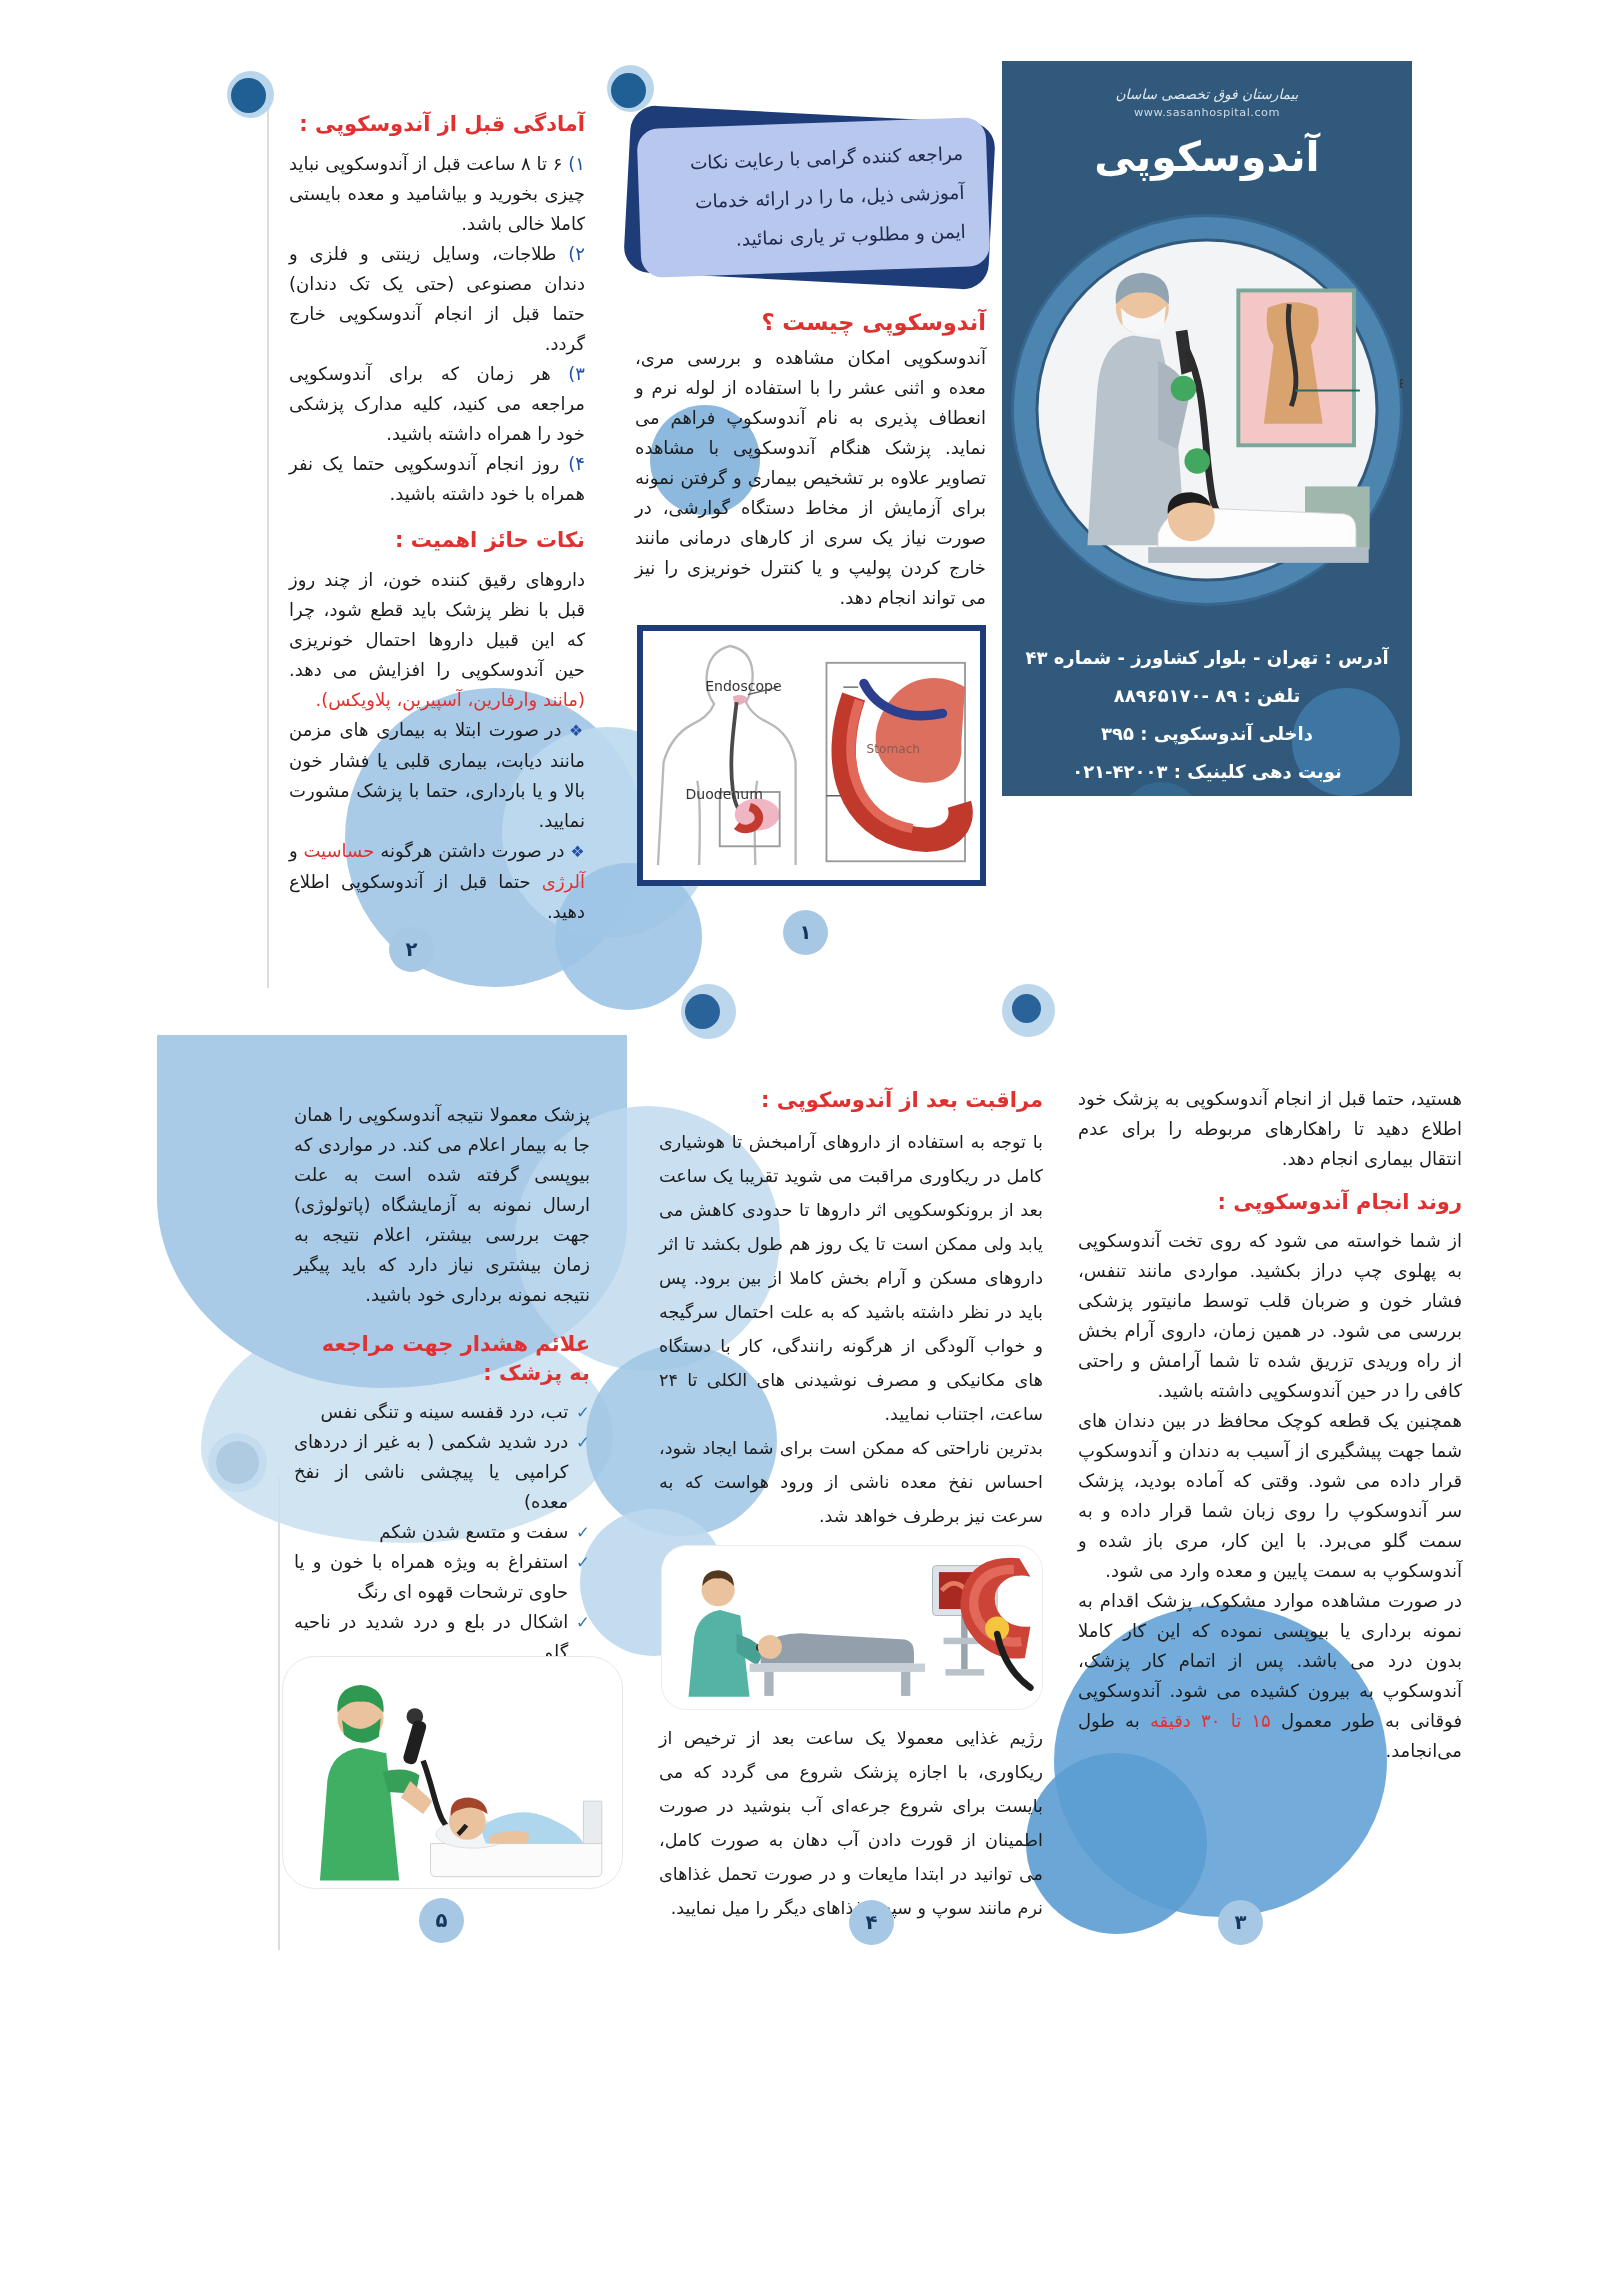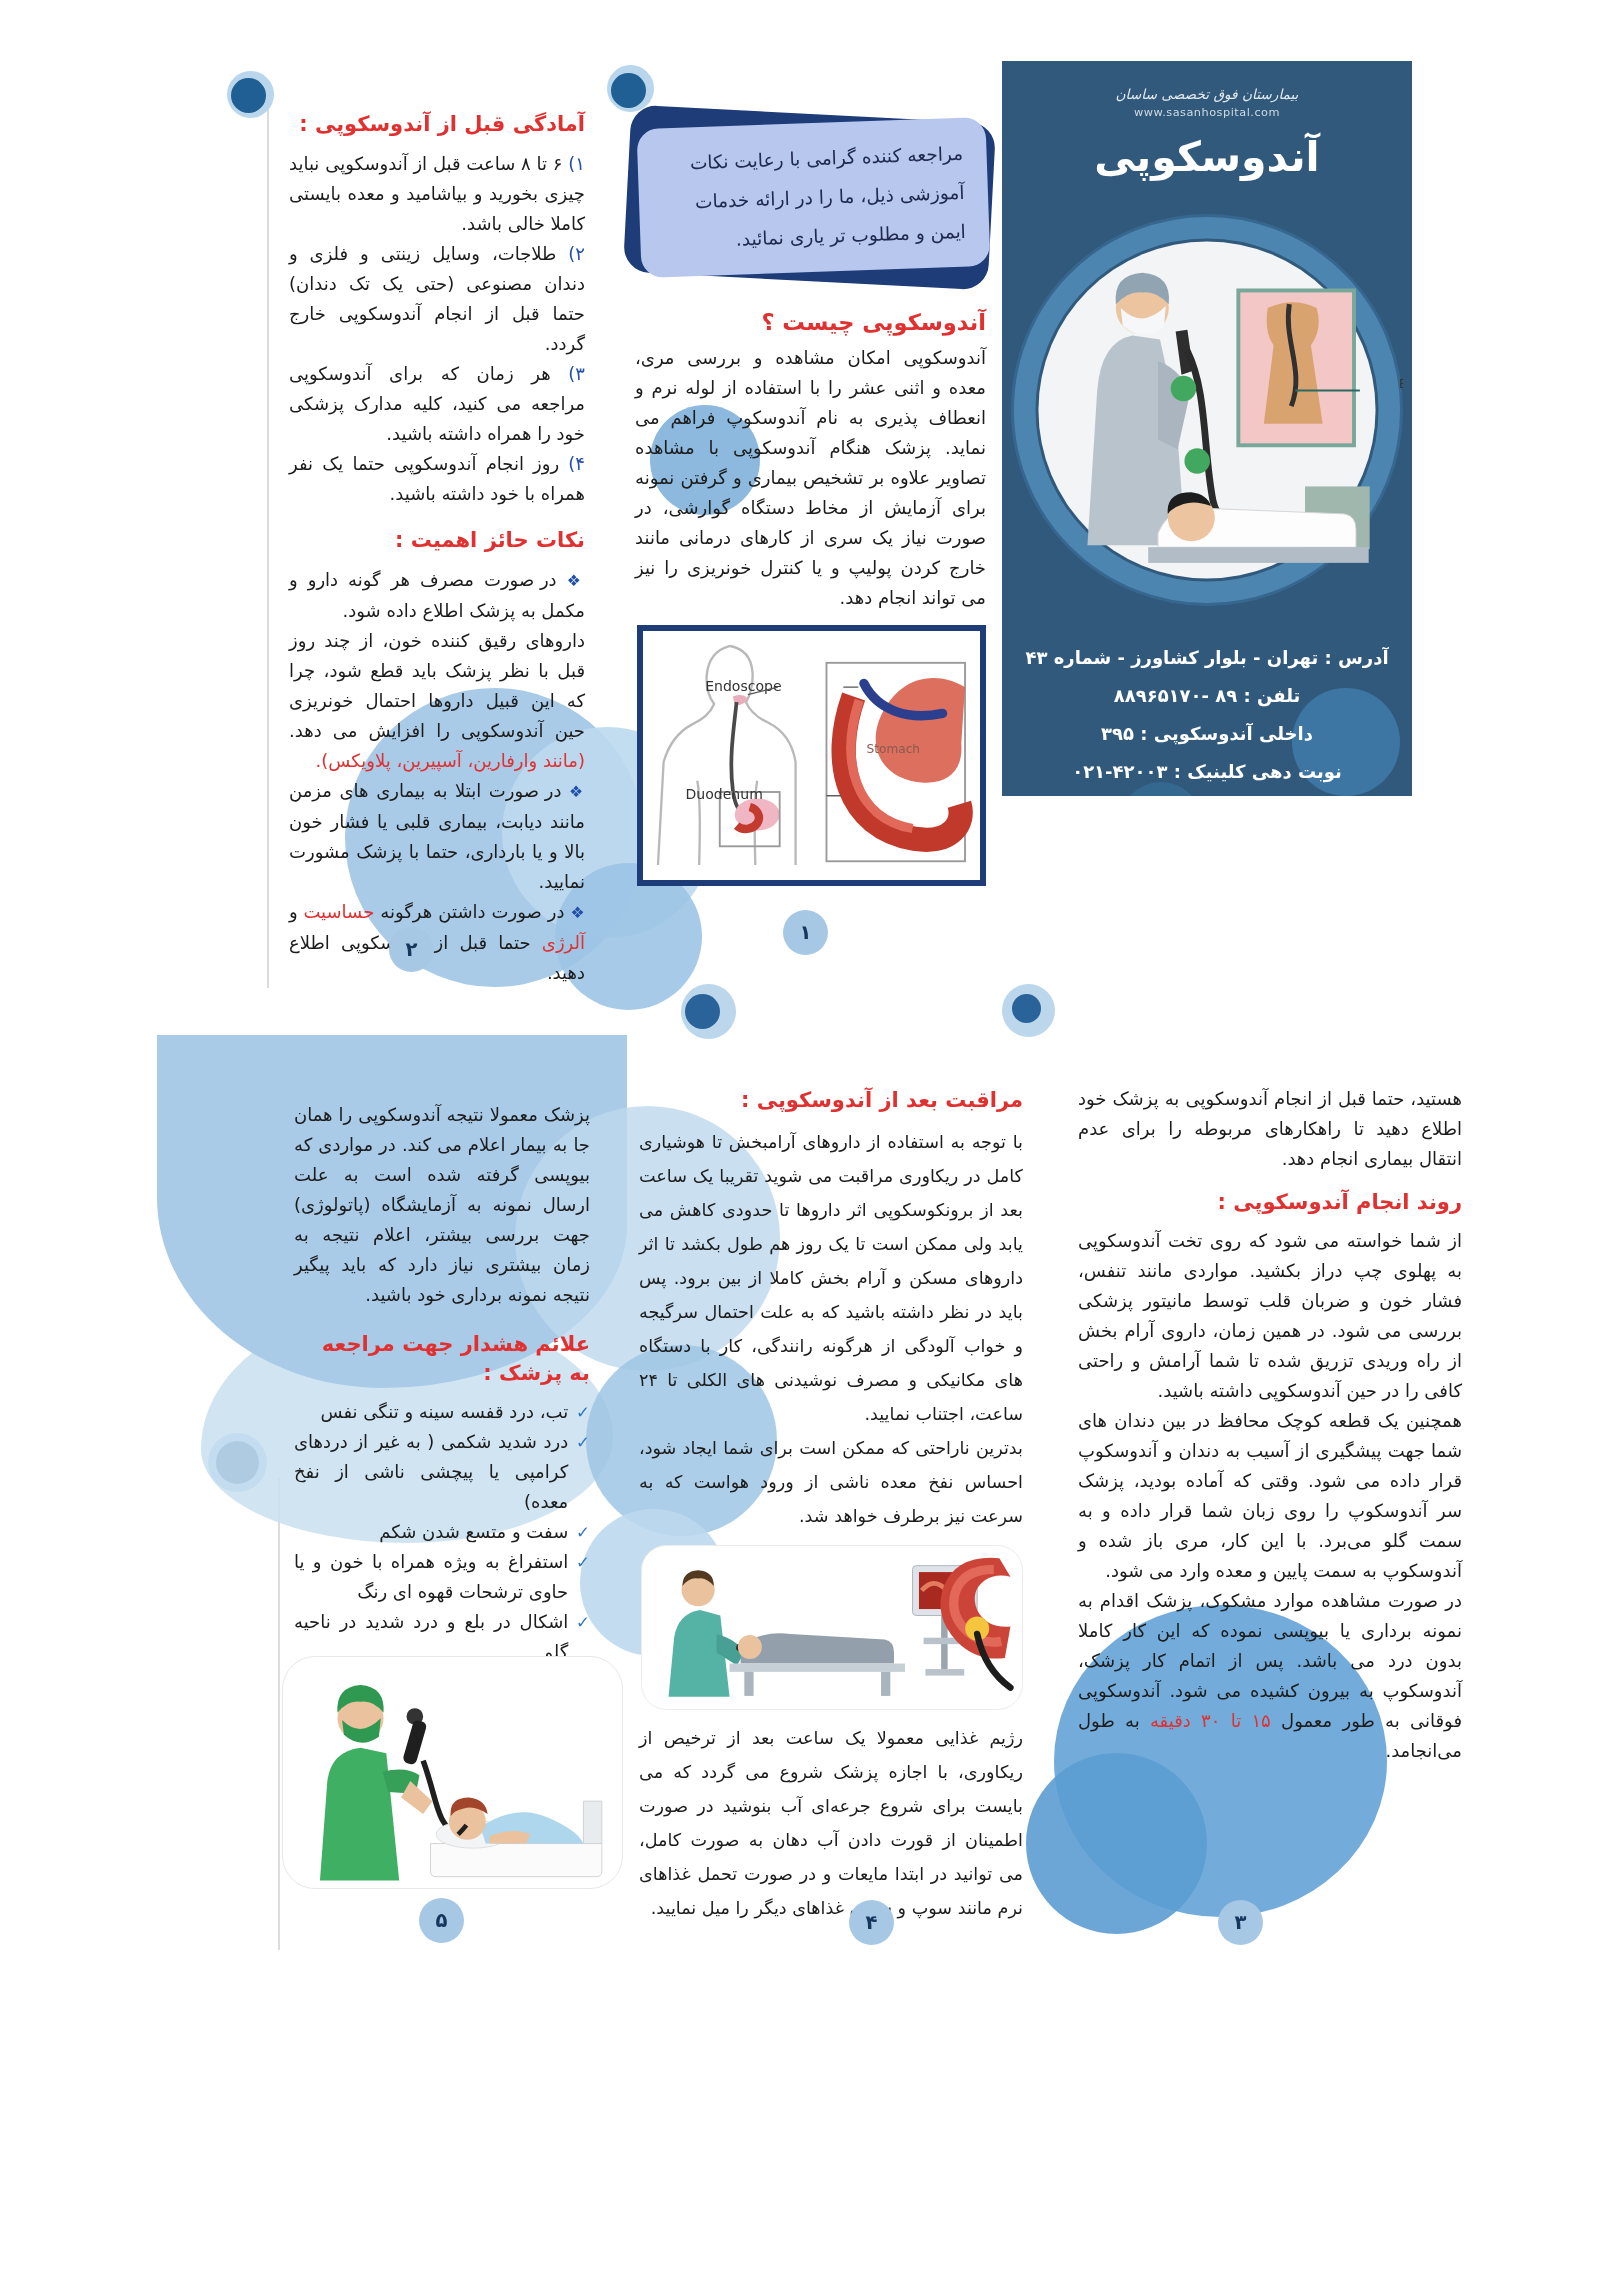--- a/index.html
+++ b/index.html
@@ -47,21 +47,21 @@
   .cov-deco{position:absolute;border-radius:50%;z-index:1;}
   
   #p-results{left:294px;top:1100px;width:296px;}
   .wl{display:flex;gap:7.8px;font-size:18px;line-height:30px;}
   .chk{color:#2e77bd;font-weight:bold;font-size:16.7px;}
   .wl-t{flex:1;text-align:justify;}
   #bl-card{left:282px;top:1656px;width:341px;height:233px;background:#fff;border-radius:33px;
       border:1px solid #e8e8e8;z-index:2;padding:5.9px;box-sizing:border-box;}
   #bl-card svg{display:block;width:100%;height:100%;}
   
-  #p-care{left:639px;top:1086px;width:384px;}
+  #p-care{left:659px;top:1086px;width:384px;}
   #p-care .body-t{font-size:17.6px;line-height:34px;}
   #care-card{width:382px;height:165px;background:#fff;border-radius:25.5px;border:1px solid #ececec;
       margin:11.8px 0;box-sizing:border-box;padding:3.9px;}
   #care-card svg{display:block;width:100%;height:100%;}
   
   #p-process{left:1078px;top:1084px;width:384px;}
   #p-process .h-red{margin:13.7px 0 9.8px 0;}
   svg text{font-family:"DejaVu Sans",sans-serif;}
 </style>
 </head>
@@ -95,21 +95,20 @@
   <div class="deco" style="left:1026px;top:1753px;width:181px;height:181px;background:#5b9cd2;opacity:.9;"></div>
 
   <div class="txt" id="p-prep">
     <p class="h-red">آمادگی قبل از آندوسکوپی :</p>
     <p class="pi body-t"><span class="num">۱)</span> <span>۶ تا ۸ ساعت قبل از آندوسکوپی نباید چیزی بخورید و بیاشامید و معده بایستی کاملا خالی باشد.</span></p>
     <p class="pi body-t"><span class="num">۲)</span> <span>طلاجات، وسایل زینتی و فلزی و دندان مصنوعی (حتی یک تک دندان) حتما قبل از انجام آندوسکوپی خارج گردد.</span></p>
     <p class="pi body-t"><span class="num">۳)</span> <span>هر زمان که برای آندوسکوپی مراجعه می کنید، کلیه مدارک پزشکی خود را همراه داشته باشید.</span></p>
     <p class="pi body-t"><span class="num">۴)</span> <span>روز انجام آندوسکوپی حتما یک نفر همراه با خود داشته باشید.</span></p>
 
     <p class="h-red sec2">نکات حائز اهمیت :</p>
-    <p class="body-t"><span class="dia">❖</span> <span>در صورت مصرف هر گونه دارو و مکمل به پزشک اطلاع داده شود.</span></p>
     <p class="body-t"><span>داروهای رقیق کننده خون، از چند روز قبل با نظر پزشک باید قطع شود، چرا که این قبیل داروها احتمال خونریزی حین آندوسکوپی را افزایش می دهد. </span><span class="red">(مانند وارفارین، آسپیرین، پلاویکس).</span></p>
     <p class="body-t"><span class="dia">❖</span> <span>در صورت ابتلا به بیماری های مزمن مانند دیابت، بیماری قلبی یا فشار خون بالا و یا بارداری، حتما با پزشک مشورت نمایید.</span></p>
     <p class="body-t"><span class="dia">❖</span> <span>در صورت داشتن هرگونه </span><span class="red">حساسیت</span><span> و </span><span class="red">آلرژی</span><span> حتما قبل از آندوسکوپی اطلاع دهید.</span></p>
   </div>
 
   <div class="abs" id="notice-shadow"></div>
   <div class="abs" id="notice-box">
     <span>مراجعه کننده گرامی با رعایت نکات آموزشی ذیل، ما را در ارائه خدمات ایمن و مطلوب تر یاری نمائید.</span>
   </div>
 

